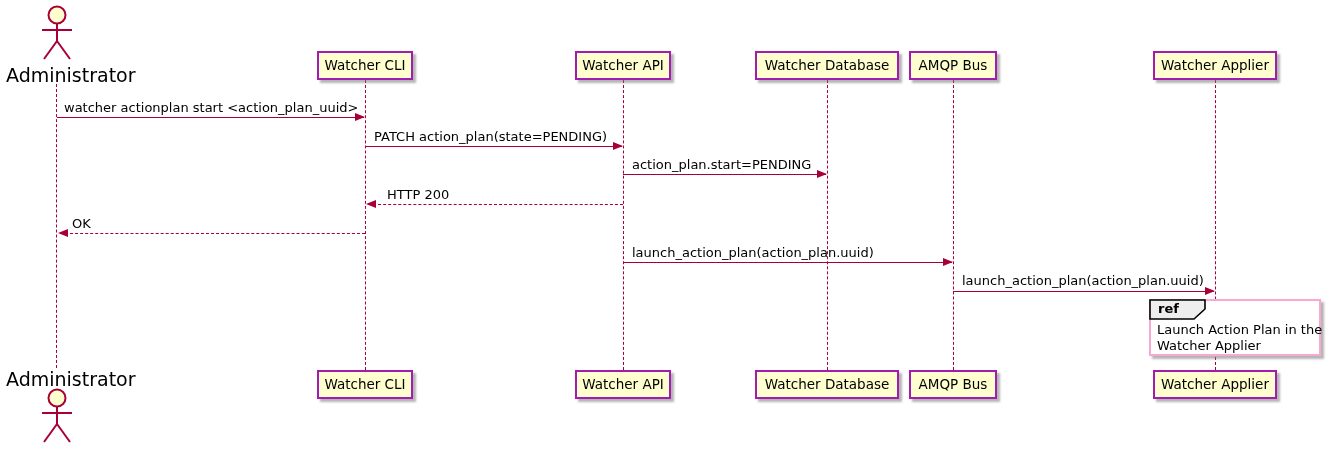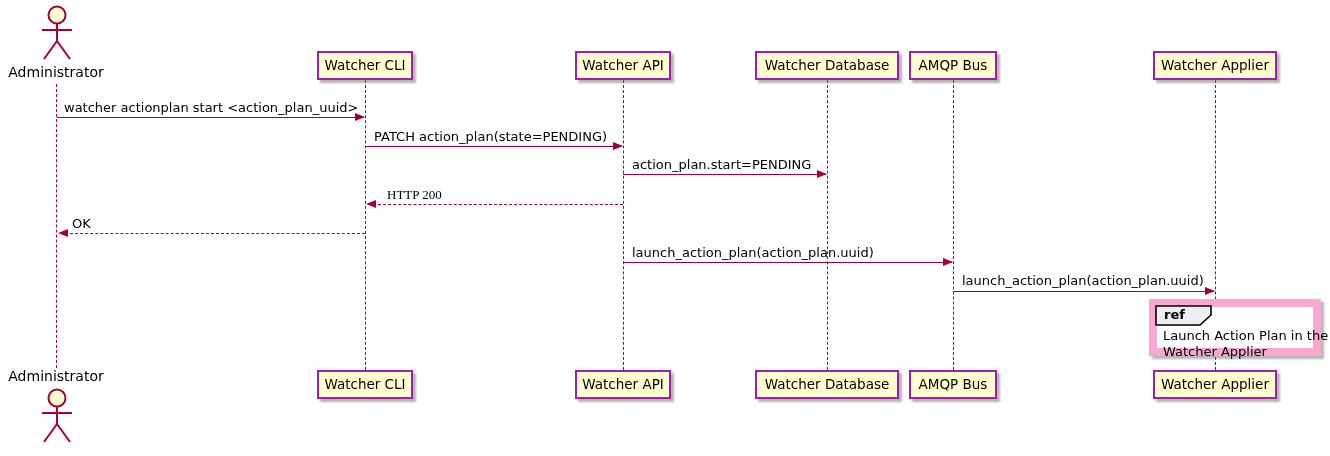--- a/index.html
+++ b/index.html
@@ -2,30 +2,30 @@
 <html><head>
 <meta charset="utf-8">
 <style>
   html,body{margin:0;padding:0;background:#ffffff;}
   body{font-family:"DejaVu Sans", sans-serif;color:#000;}
   .stage{position:relative;width:1330px;height:456px;background:#ffffff;overflow:hidden;}
   .lifeline{position:absolute;width:0;border-left:1px dashed #A80036;z-index:0;}
   .pbox{position:absolute;height:29px;box-sizing:border-box;background:#FEFECE;border:2px solid #a21caf;
         box-shadow:3px 3px 2px rgba(120,120,120,0.55);text-align:center;line-height:24px;
         font-size:13.5px;white-space:nowrap;z-index:2;}
-  .actor-label{position:absolute;width:100px;text-align:center;font-size:14px;white-space:nowrap;z-index:2;}
+  .actor-label{position:absolute;width:100px;text-align:center;font-size:19px;white-space:nowrap;z-index:2;}
   .actor-svg{position:absolute;z-index:2;}
   .mlabel{position:absolute;font-size:13px;white-space:nowrap;z-index:2;}
   .mline{position:absolute;height:0;border-top:1px solid #A80036;z-index:1;}
   .mline.dashed{border-top-style:dashed;}
   .ah{position:absolute;width:0;height:0;border-style:solid;z-index:2;}
   .ah-r{border-width:4px 0 4px 10px;border-color:transparent transparent transparent #A80036;}
   .ah-l{border-width:4px 10px 4px 0;border-color:transparent #A80036 transparent transparent;}
   .refbox{position:absolute;left:1149px;top:299px;width:172px;height:57px;box-sizing:border-box;
-          background:#ffffff;border:8px solid #f9a8d4;box-shadow:3px 3px 2px rgba(120,120,120,0.55);z-index:4;}
+          background:#ffffff;border:2px solid #f9a8d4;box-shadow:3px 3px 2px rgba(120,120,120,0.55);z-index:4;}
   .reftab{position:absolute;left:-2px;top:-2px;width:58px;height:21px;}
   .reftab-text{position:absolute;left:9px;top:1px;font-size:13px;font-weight:bold;line-height:18px;}
   .refbody{position:absolute;left:6px;top:21px;font-size:13px;line-height:16px;white-space:nowrap;}
 </style>
 </head>
 <body>
 
 <div class="stage">
 
   <div class="lifeline" style="left:56px;top:84px;height:284px;"></div>
@@ -55,21 +55,21 @@
   <div class="ah ah-r" style="left:355px;top:113px;"></div>
 
   <div class="mlabel" style="left:374px;top:129px;">PATCH action_plan(state=PENDING)</div>
   <div class="mline" style="left:365px;top:146px;width:257px;"></div>
   <div class="ah ah-r" style="left:613px;top:142px;"></div>
 
   <div class="mlabel" style="left:632px;top:157px;">action_plan.start=PENDING</div>
   <div class="mline" style="left:623px;top:174px;width:203px;"></div>
   <div class="ah ah-r" style="left:817px;top:170px;"></div>
 
-  <div class="mlabel" style="left:387px;top:187px;font-family:Liberation Serif, serif;">HTTP 200</div>
+  <div class="mlabel" style="left:387px;top:187px;">HTTP 200</div>
   <div class="mline dashed" style="left:368px;top:204px;width:255px;"></div>
   <div class="ah ah-l" style="left:366px;top:200px;"></div>
 
   <div class="mlabel" style="left:72px;top:216px;text-align:right;">OK</div>
   <div class="mline dashed" style="left:60px;top:233px;width:305px;"></div>
   <div class="ah ah-l" style="left:58px;top:229px;"></div>
 
   <div class="mlabel" style="left:632px;top:245px;">launch_action_plan(action_plan.uuid)</div>
   <div class="mline" style="left:623px;top:262px;width:329px;"></div>
   <div class="ah ah-r" style="left:943px;top:258px;"></div>

